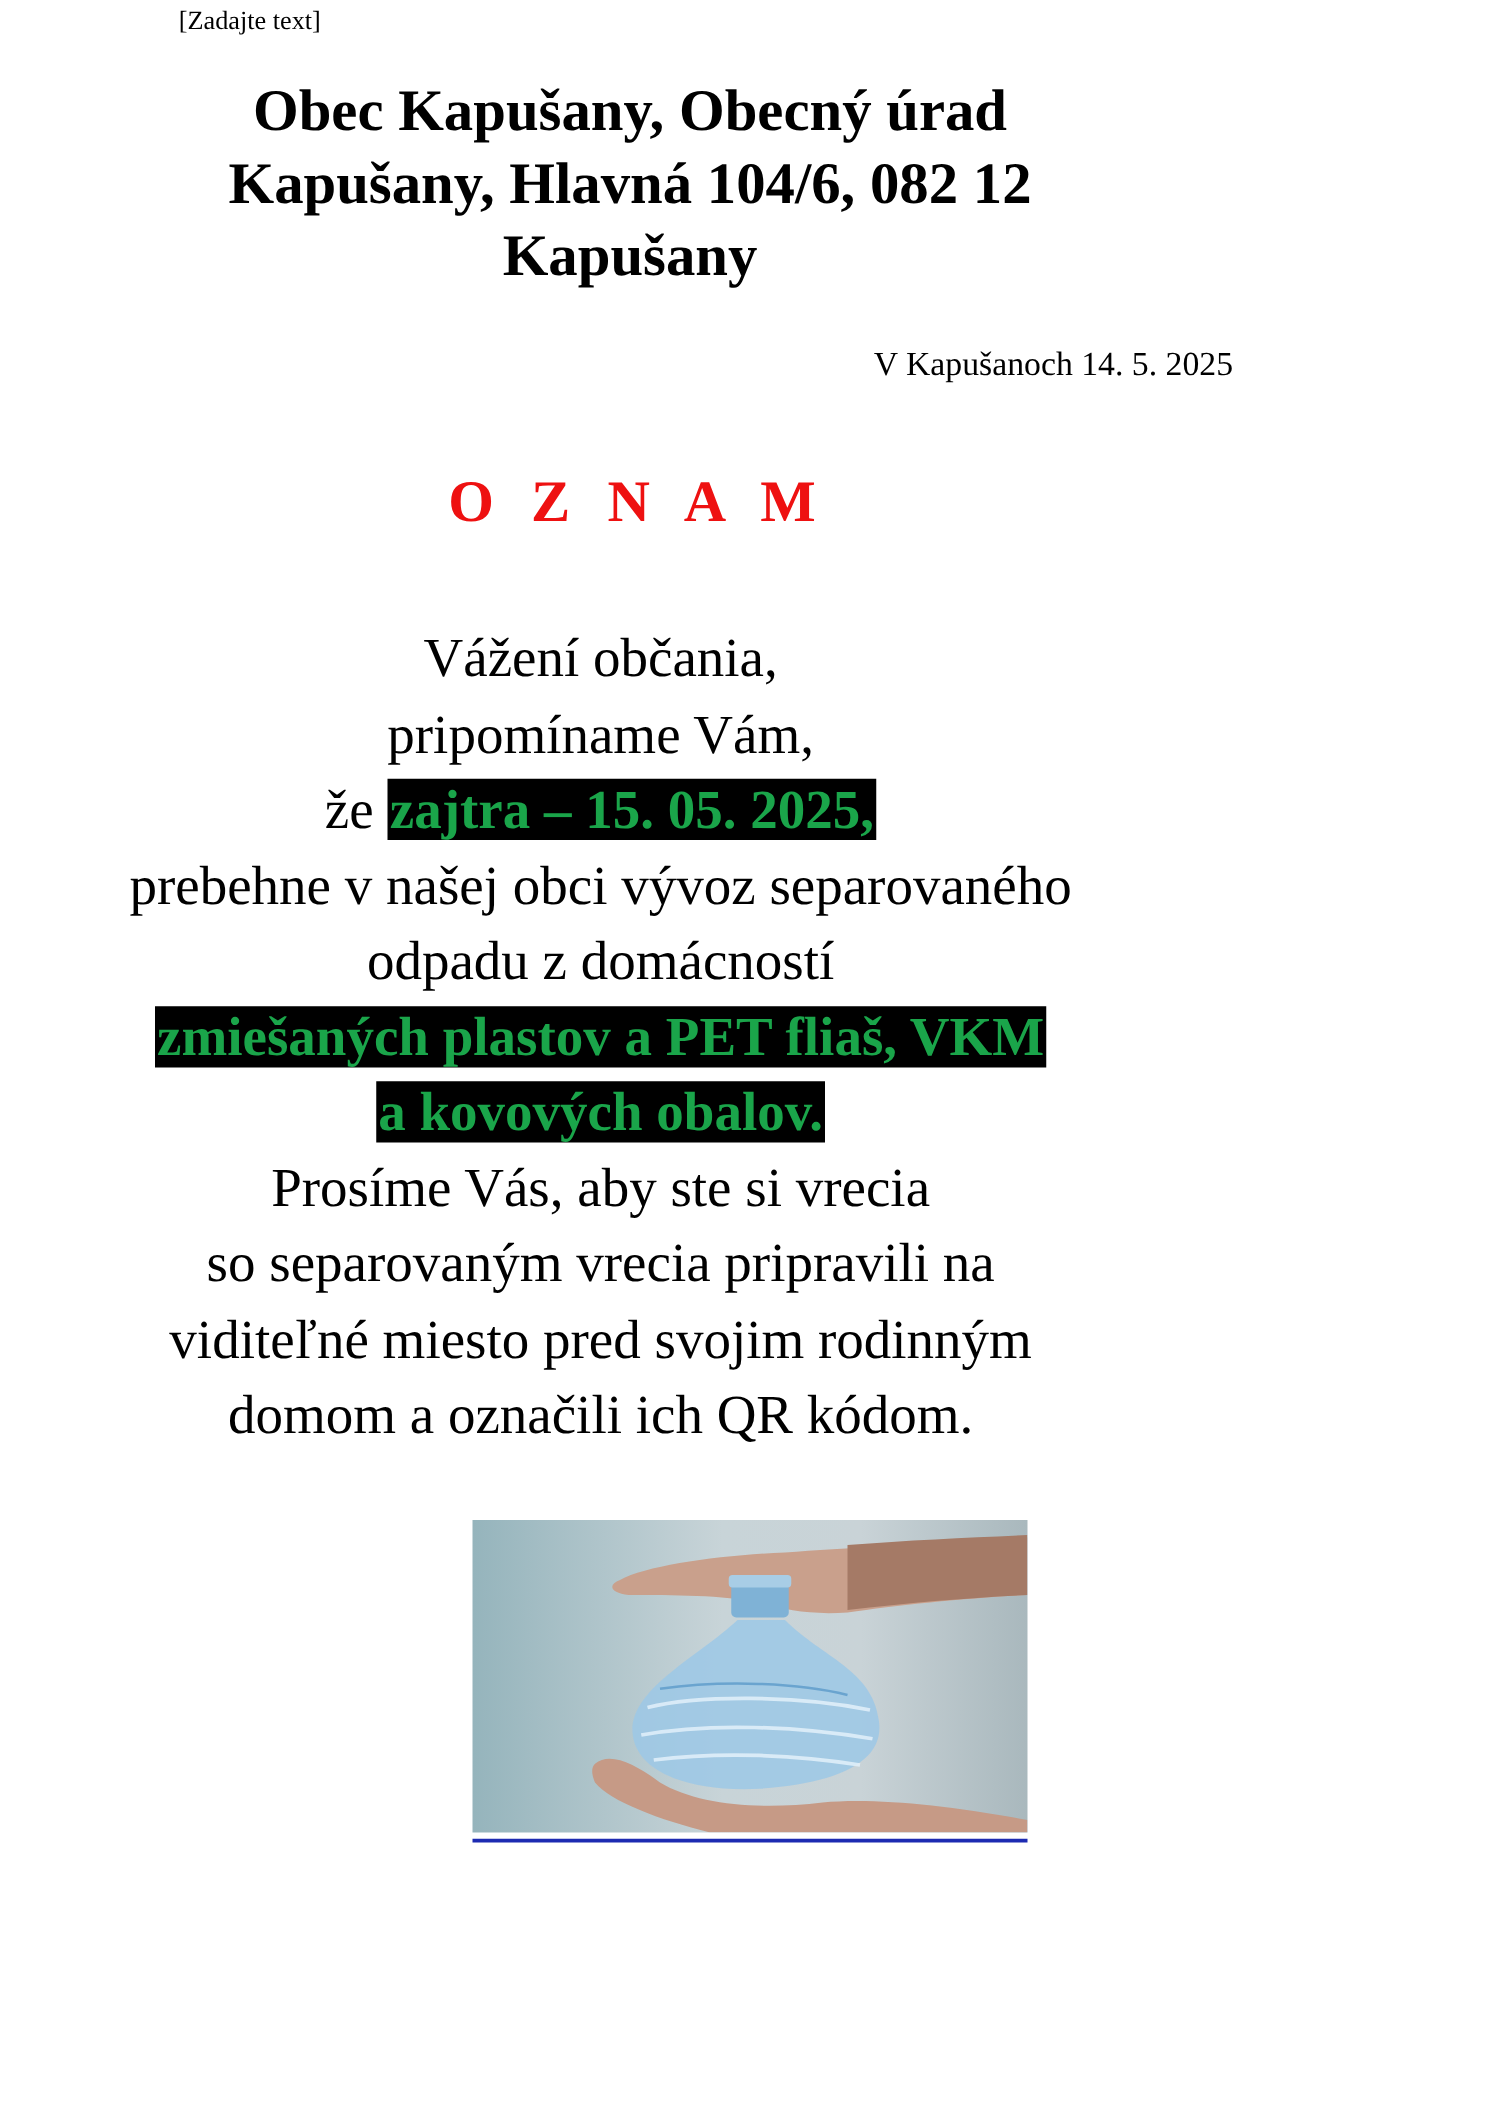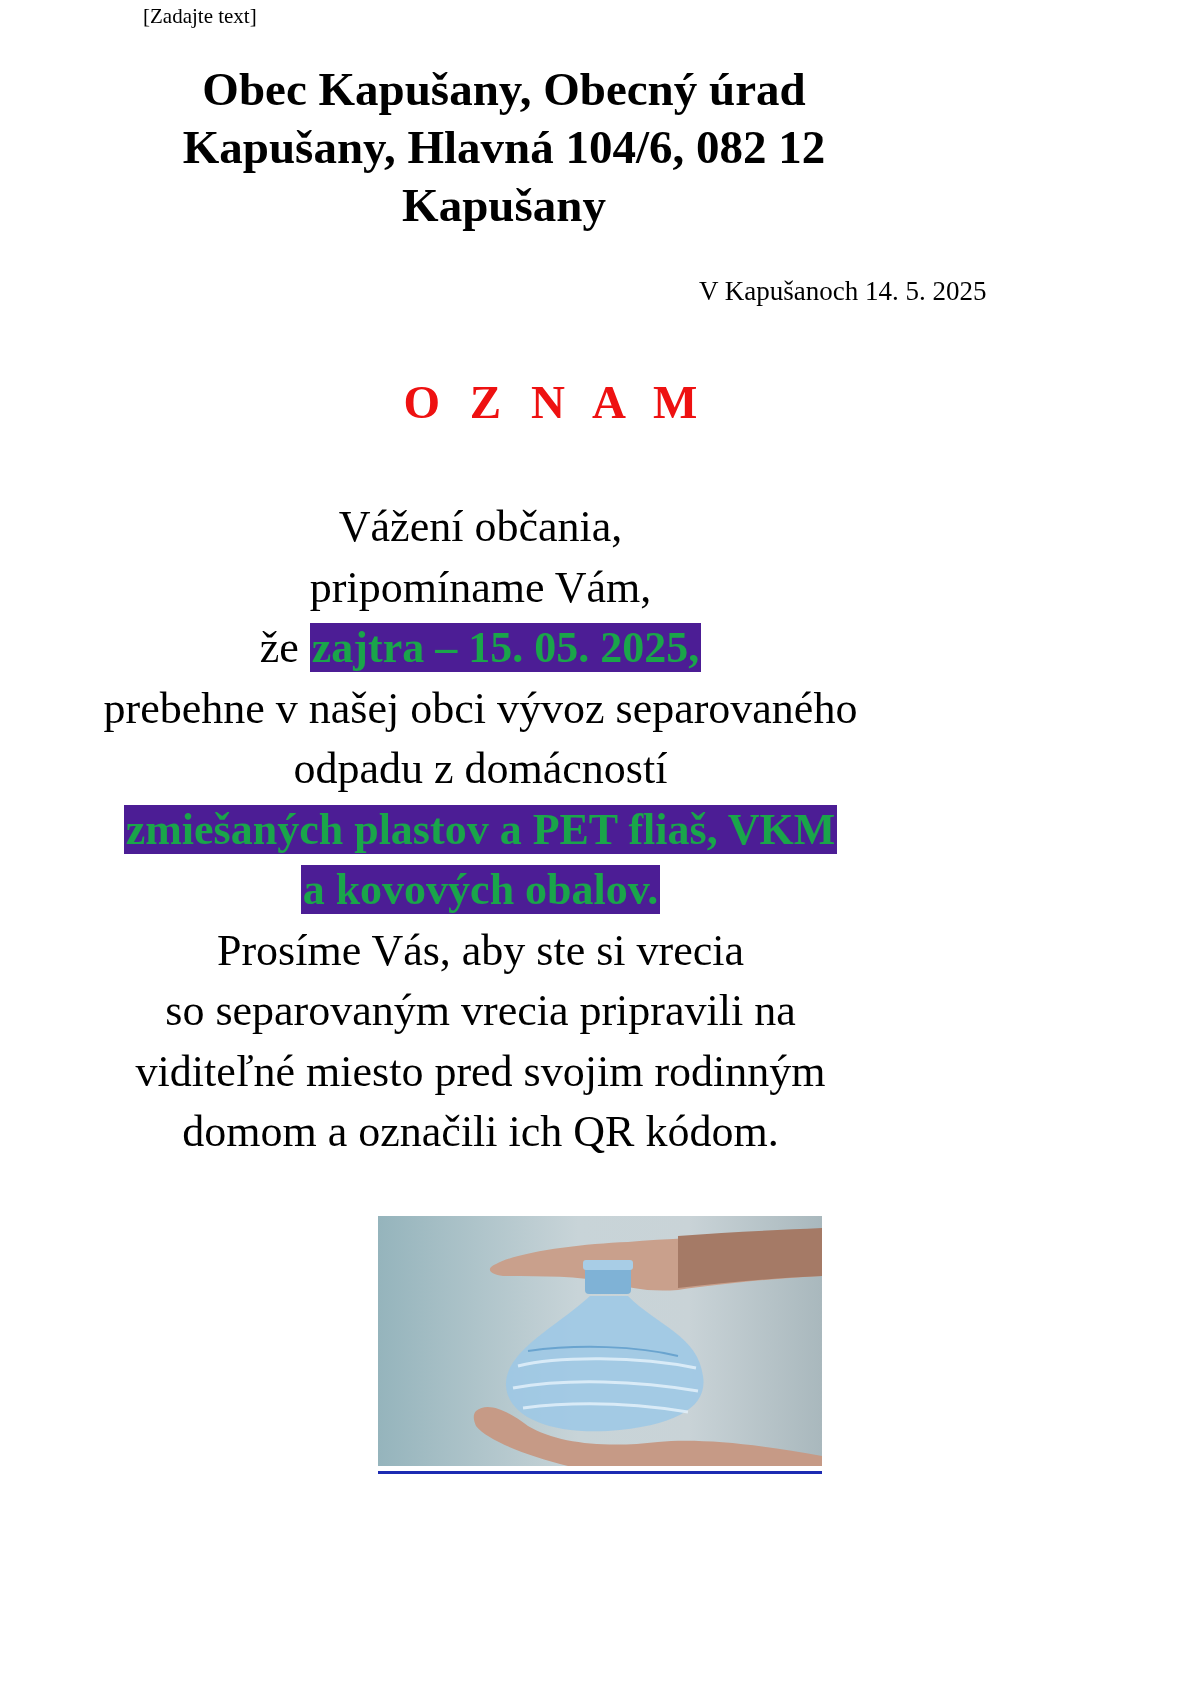--- a/index.html
+++ b/index.html
@@ -4,25 +4,25 @@
 <style>
   html, body { margin: 0; padding: 0; background: #ffffff; }
   body { width: 1200px; height: 1697px; position: relative; overflow: hidden;
          font-family: "Liberation Serif", "DejaVu Serif", serif; color: #000; }
   .header-placeholder { position: absolute; left: 143px; top: 4px; font-size: 21px; }
   .org-title { position: absolute; left: 0; width: 1008px; top: 60px; text-align: center;
                font-weight: bold; font-size: 47px; line-height: 58px; }
   .org-title div { white-space: nowrap; }
   .place-date { position: absolute; left: 699px; top: 276px; font-size: 27px; white-space: nowrap; }
   .oznam { position: absolute; left: 0; width: 1020px; top: 375px; text-align: center;
-           color: #ee1111; font-weight: bold; font-size: 47px; letter-spacing: 9px; padding-left: 45px; }
+           color: #ee1111; font-weight: bold; font-size: 47px; letter-spacing: 9px; }
   .body-text { position: absolute; left: 0; width: 961px; top: 497px; text-align: center;
                font-size: 44px; line-height: 60.5px; }
   .body-text .line { white-space: nowrap; }
-  .hl { background: #4c1d95; color: #1aa54a; font-weight: bold; padding: 0 2px; }
+  .hl { background: #000000; color: #1aa54a; font-weight: bold; padding: 0 2px; }
   .photo { position: absolute; left: 378px; top: 1216px; width: 444px; height: 250px;
            background: linear-gradient(90deg, #95b4bc 0%, #c8d4d8 45%, #c9d3d7 70%, #a9b8bd 100%);
            overflow: hidden; }
   .photo svg { display: block; }
   .photo-rule { position: absolute; left: 378px; top: 1471px; width: 444px; height: 3px; background: #1d2bb2; }
 </style>
 </head>
 <body>
 
 <div class="header-placeholder">[Zadajte text]</div>

